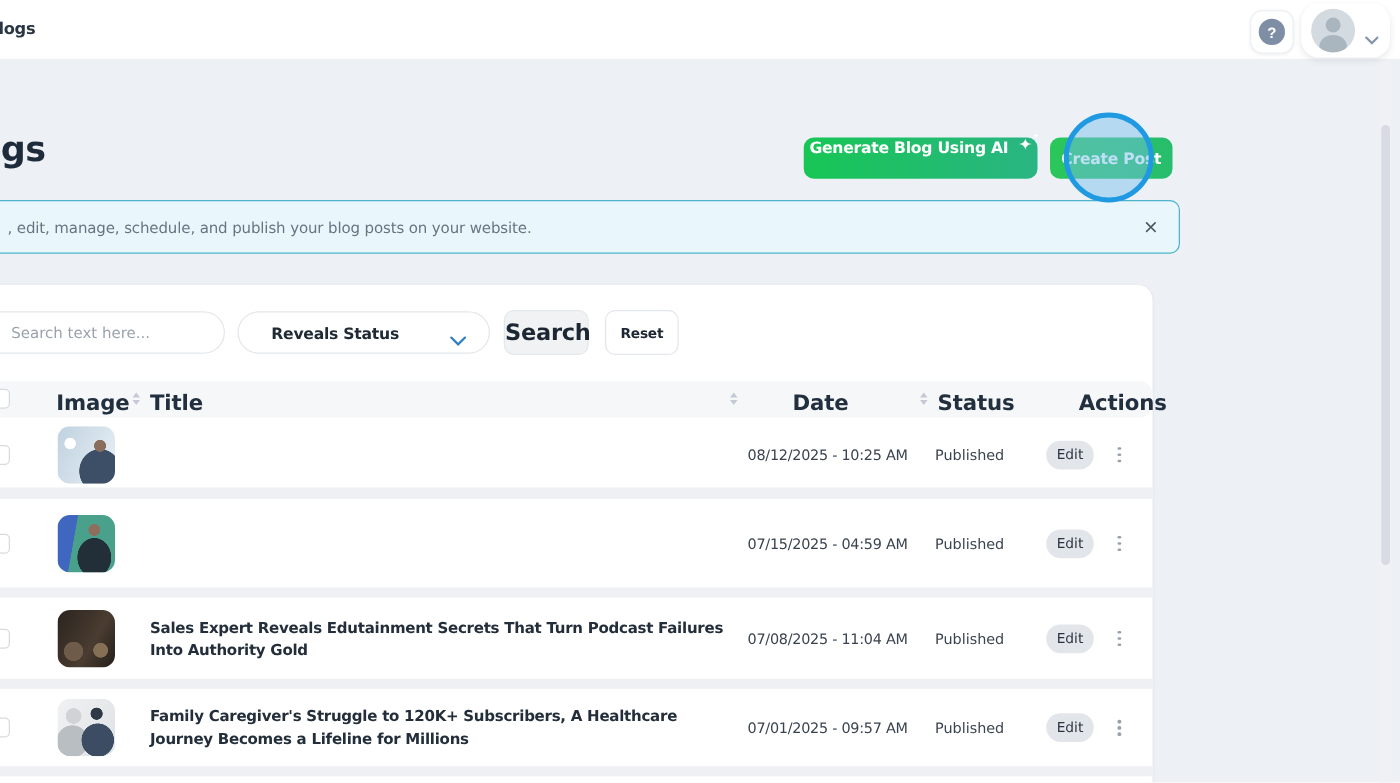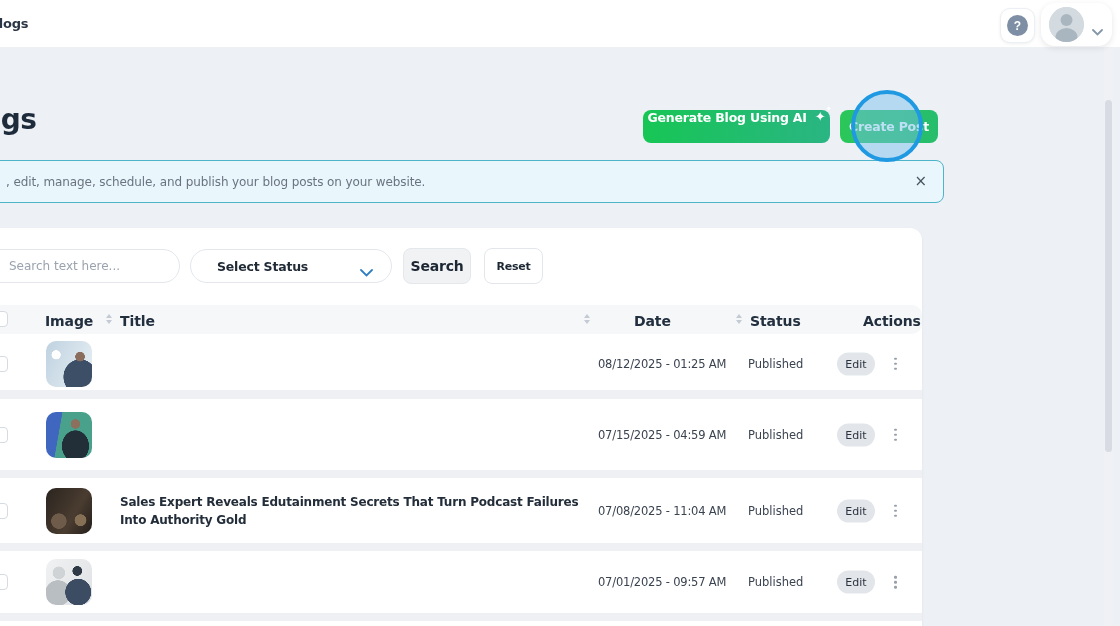--- a/index.html
+++ b/index.html
@@ -32,25 +32,25 @@
   .banner-text { position:absolute; left:25px; top:14px; font-size:12px; color:#6a7480; letter-spacing:-0.1px; }
   .banner-close { position:absolute; right:16px; top:11px; font-size:15px; color:#4a5560; cursor:pointer; line-height:1.2; background:none; border:none; font-family:inherit; }
   
   .card { position:absolute; left:-20px; top:228px; width:942px; height:420px; background:#ffffff; border-radius:12px; box-shadow:0 1px 3px rgba(16,24,40,.06); z-index:1; }
   
   .search-input { position:absolute; left:-20px; top:21px; width:220px; height:34px; border:1px solid #e3e7ec; border-radius:17px; padding:0 14px 0 48px; font-family:inherit; font-size:12px; color:#232e3a; background:#fff; outline:none; }
   .search-input::placeholder { color:#9aa3ad; }
   .select-status { position:absolute; left:210px; top:21px; width:202px; height:34px; border:1px solid #e3e7ec; border-radius:17px; background:#fff; cursor:pointer; }
   .select-status .sel-label { position:absolute; left:26px; top:9px; font-size:12.5px; font-weight:600; color:#212b36; letter-spacing:-0.2px; }
   .select-status .sel-chevron { position:absolute; right:18px; top:12px; }
-  .btn-search { position:absolute; left:423px; top:20px; width:68px; height:36px; background:#f0f2f4; border:1px solid #e5e8eb; border-radius:8px; font-family:inherit; font-size:14px; font-weight:700; color:#1d2733; letter-spacing:-0.2px; cursor:pointer; }
+  .btn-search { position:absolute; left:423px; top:20px; width:68px; height:36px; background:#f0f2f4; border:1px solid #e5e8eb; border-radius:8px; font-family:inherit; font-size:18px; font-weight:700; color:#1d2733; letter-spacing:-0.2px; cursor:pointer; }
   .btn-reset { position:absolute; left:504px; top:20px; width:59px; height:36px; background:#ffffff; border:1px solid #e3e7ec; border-radius:8px; font-family:inherit; font-size:11px; font-weight:700; color:#1d2733; letter-spacing:-0.2px; cursor:pointer; }
   
   .thead { position:absolute; left:0; top:77px; width:942px; height:29px; background:#f6f7f9; border-radius:0 10px 10px 0; }
-  .th { position:absolute; top:8px; font-size:14px; font-weight:700; color:#222f3e; letter-spacing:-0.1px; }
+  .th { position:absolute; top:8px; font-size:17px; font-weight:700; color:#222f3e; letter-spacing:-0.1px; }
   .sort { position:absolute; top:9px; display:flex; flex-direction:column; gap:2px; cursor:pointer; }
   .sort i { display:block; width:0; height:0; border-left:3.5px solid transparent; border-right:3.5px solid transparent; }
   .sort .up { border-bottom:4px solid #c3cad4; }
   .sort .dn { border-top:4px solid #c3cad4; }
   .cb { position:absolute; left:12px; width:16px; height:16px; background:#fff; border:1.5px solid #d6dbe1; border-radius:4px; cursor:pointer; }
   .thead .cb { top:6px; }
   
   .row { position:absolute; left:0; width:942px; }
   .row .cb { top:50%; transform:translateY(-50%); }
   .thumb { position:absolute; left:66px; top:50%; transform:translateY(-50%); width:46px; height:46px; border-radius:10px; }
@@ -104,21 +104,21 @@
 
 <div class="banner">
   <span class="banner-text">, edit, manage, schedule, and publish your blog posts on your website.</span>
   <button class="banner-close">×</button>
 </div>
 
 <div class="card">
 
   <input class="search-input" type="text" placeholder="Search text here..." style="">
   <div class="select-status">
-    <span class="sel-label">Select Status</span>
+    <span class="sel-label">Reveals Status</span>
     <span class="sel-chevron">
       <svg width="13" height="8" viewBox="0 0 13 8">
           <polyline points="1,1 6.5,6.5 12,1" fill="none" stroke="#2f7fc1" stroke-width="1.8" stroke-linecap="round"></polyline>
         </svg>
     </span>
   </div>
   <button class="btn-search">Search</button>
   <button class="btn-reset">Reset</button>
 
   <div class="thead">
@@ -138,21 +138,21 @@
         <i class="up"></i>
         <i class="dn"></i>
       </span>
     <span class="th" style="left:770px">Status</span>
     <span class="th" style="left:883px">Actions</span>
   </div>
 
   <div class="row" style="top:109px;height:53px">
     <span class="cb"></span>
     <div class="thumb t1"></div>
-    <div class="cell-date">08/12/2025 - 01:25 AM</div>
+    <div class="cell-date">08/12/2025 - 10:25 AM</div>
     <div class="cell-status">Published</div>
     <button class="btn-edit">Edit</button>
     <div class="kebab">
         <i></i>
         <i></i>
         <i></i>
       </div>
   </div>
   <div class="row-sep" style="top:162px;height:9px"></div>
 
@@ -181,20 +181,21 @@
         <i></i>
         <i></i>
         <i></i>
       </div>
   </div>
   <div class="row-sep" style="top:315px;height:8px"></div>
 
   <div class="row" style="top:323px;height:62px">
     <span class="cb"></span>
     <div class="thumb t4"></div>
+    <div class="cell-title">Family Caregiver's Struggle to 120K+ Subscribers, A Healthcare Journey Becomes a Lifeline for Millions</div>
     <div class="cell-date">07/01/2025 - 09:57 AM</div>
     <div class="cell-status">Published</div>
     <button class="btn-edit">Edit</button>
     <div class="kebab">
         <i></i>
         <i></i>
         <i></i>
       </div>
   </div>
   <div class="row-sep" style="top:385px;height:8px"></div>

